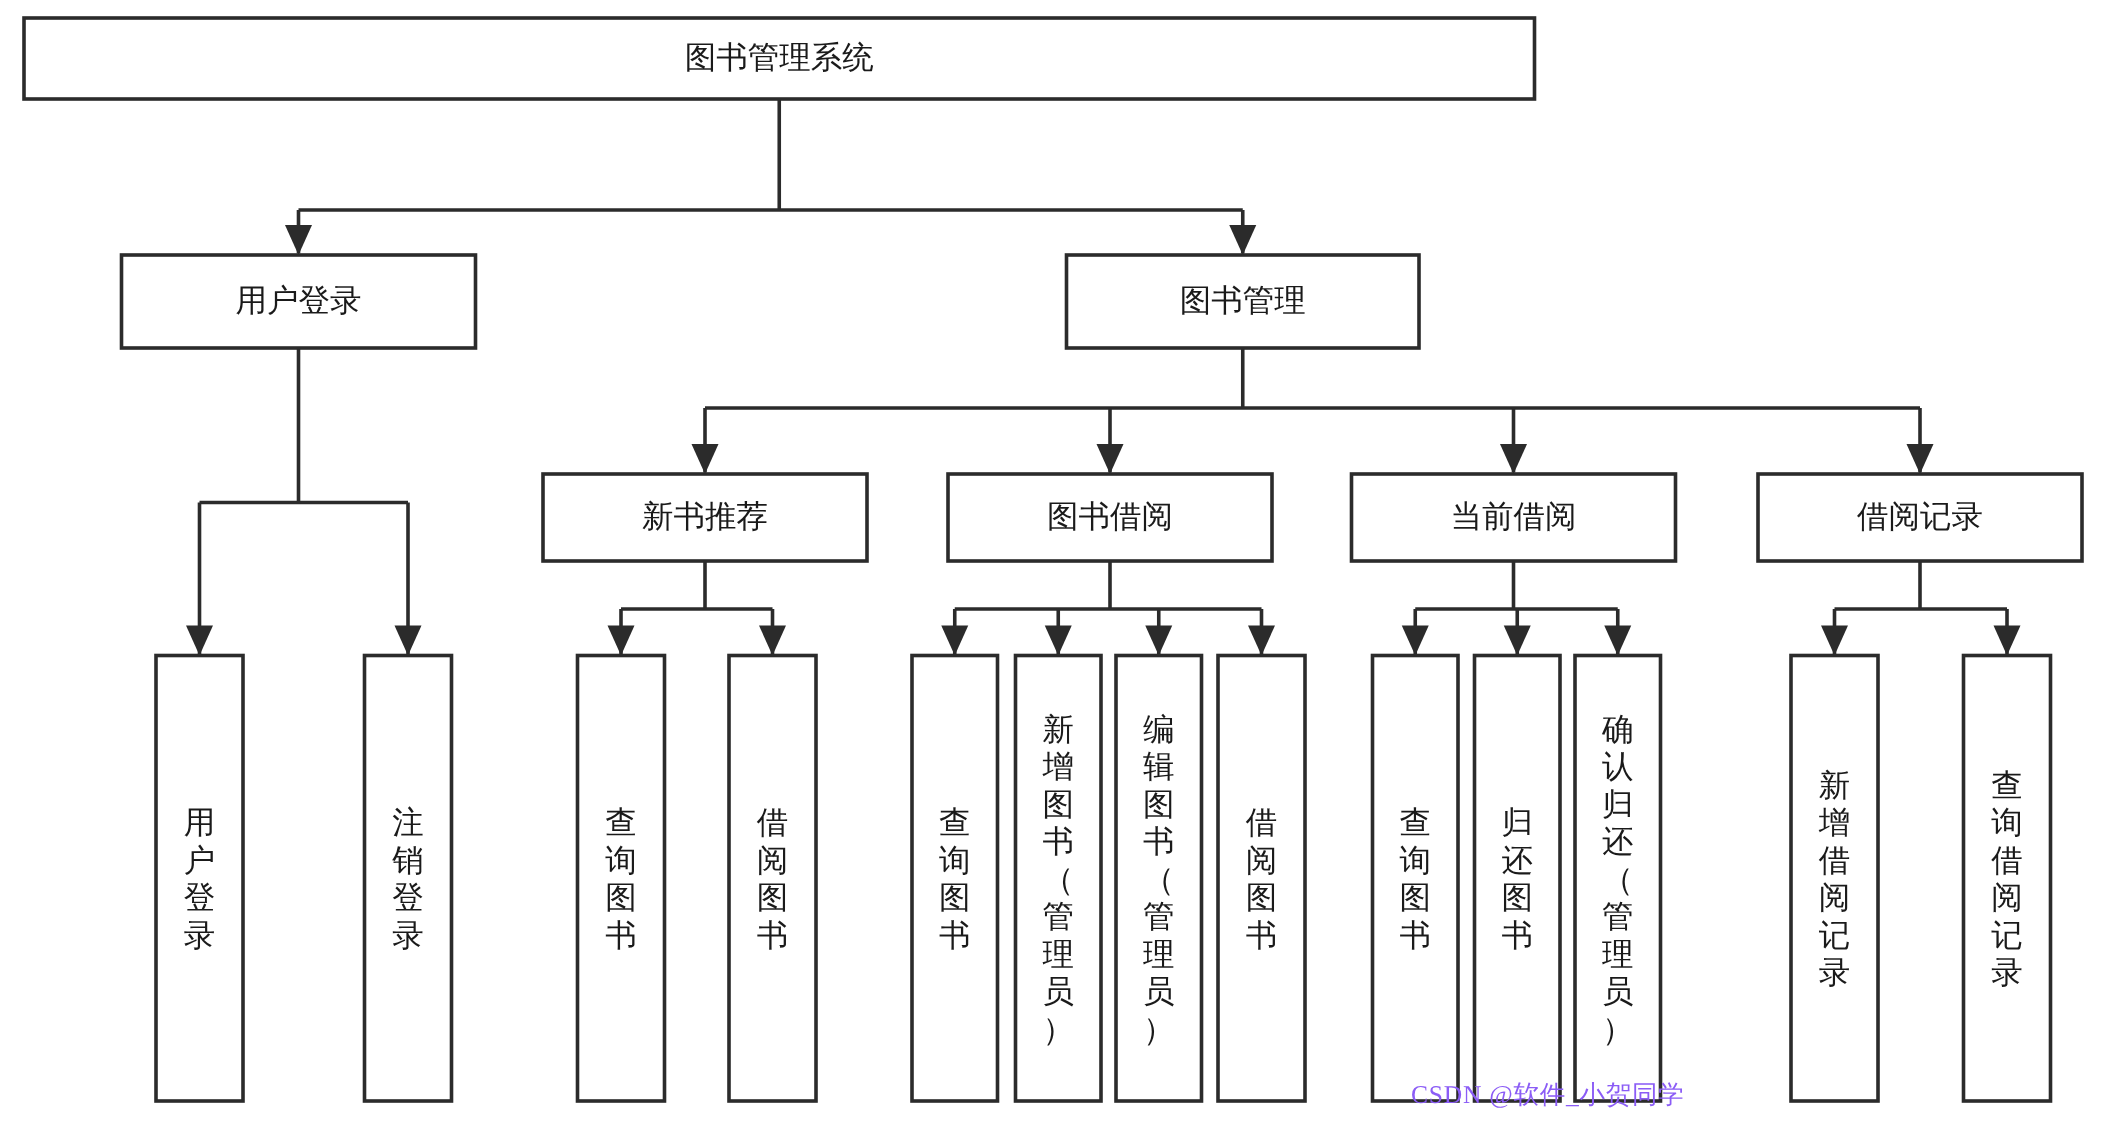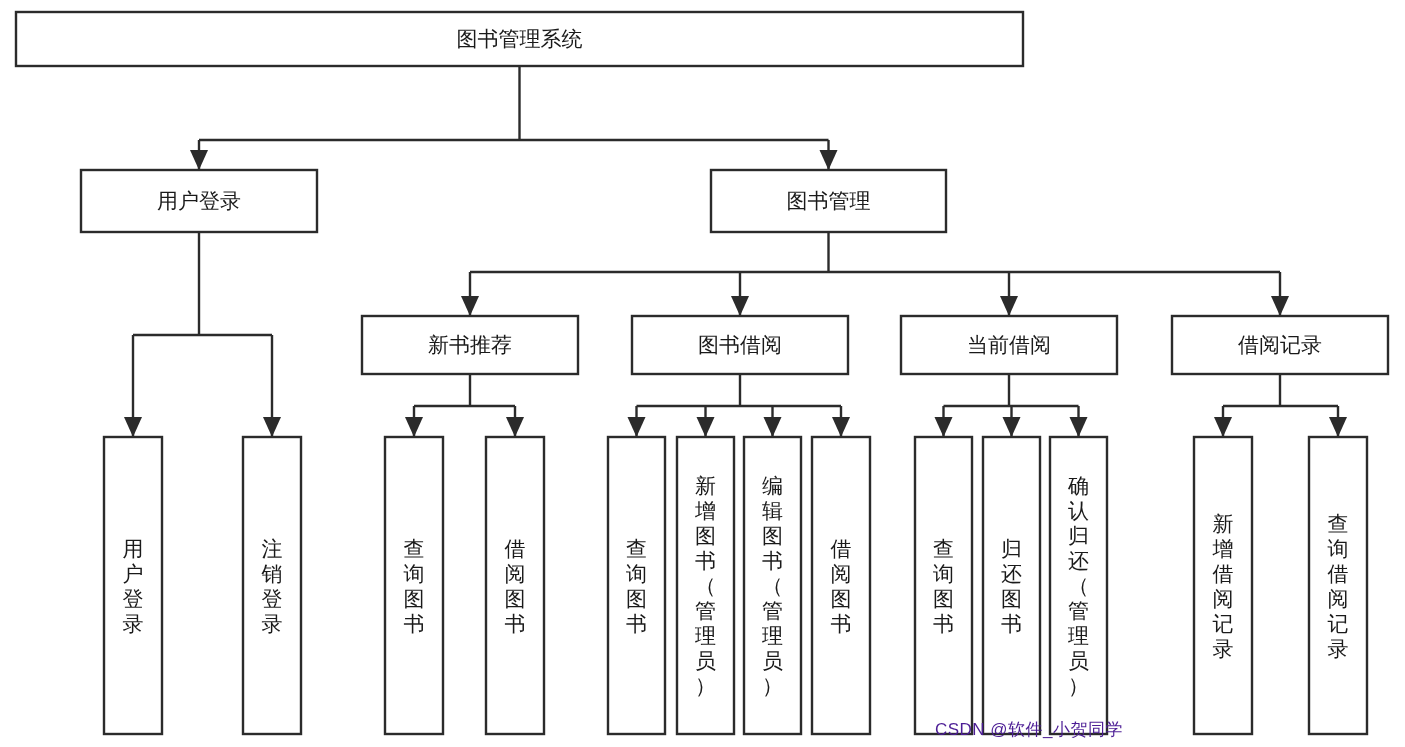--- a/index.html
+++ b/index.html
@@ -50,23 +50,23 @@
   .node-label-v {
     font-family: "Liberation Sans", "DejaVu Sans", sans-serif;
     font-size: 21px;
     fill: #1a1a1a;
     text-anchor: middle;
   }
   .watermark {
     position: absolute;
     right: 14px;
     bottom: 6px;
-    font-family: Liberation Sans, sans-serif;
+    font-family: Liberation Serif, serif;
     font-size: 17px;
-    color: #4c1d95;
+    color: #8b5cf6;
     white-space: nowrap;
     letter-spacing: 0.5px;
   }
 </style>
 </head>
 <body>
 
 <div id="diagram-root">
 
   <svg class="flow" viewBox="0 0 1405 747">

